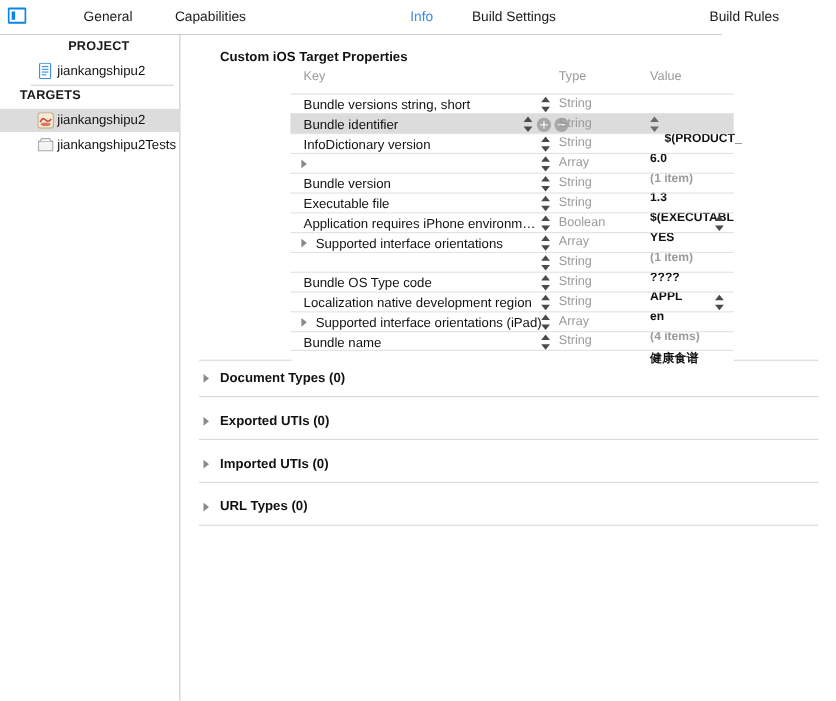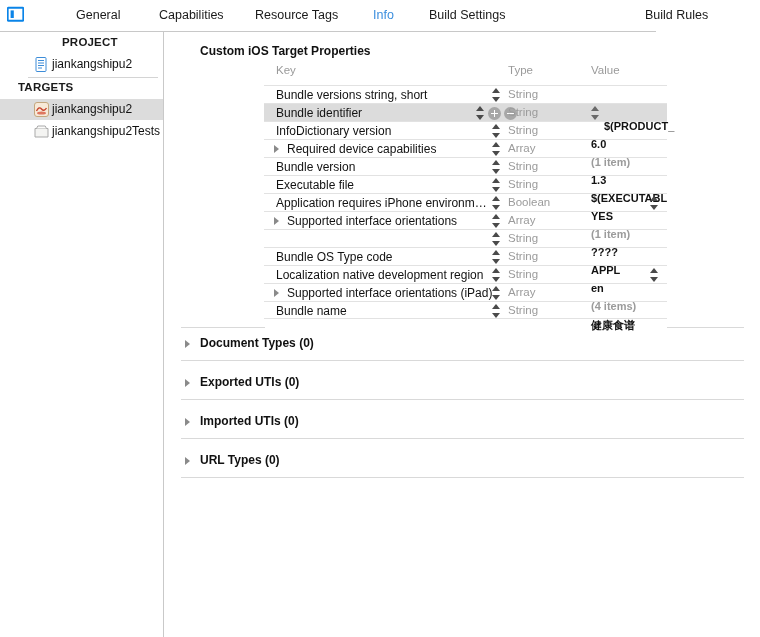--- a/index.html
+++ b/index.html
@@ -261,21 +261,20 @@
 
 <div id="tabbar">
   <div id="nav-toggle">
     <svg width="17" height="17" viewBox="0 0 17 17">
       <rect x="0.75" y="1.75" width="15.5" height="13" rx="0.5" fill="none" stroke="#0a84e8" stroke-width="1.8"></rect>
       <rect x="3.6" y="4.4" width="3.2" height="7.6" fill="#0a84e8"></rect>
     </svg>
   </div>
 <div class="tab" style="left: 76px;">General</div>
     <div class="tab" style="left: 159px;">Capabilities</div>
-    <div class="tab" style="left: 255px;">Resource Tags</div>
     <div class="tab active" style="left: 373px;">Info</div>
     <div class="tab" style="left: 429px;">Build Settings</div>
     <div class="tab" style="left: 645px;">Build Rules</div>
   </div>
 
 <div id="sidebar">
     <div class="side-group-title" style="top: 4px; padding-left: 44px;">PROJECT</div>
     <div class="side-row" style="top: 22px;">
       <span class="srow-icon"><svg width="15" height="15" viewBox="0 0 15 15">
           <rect x="2" y="0.5" width="10" height="14" rx="1" fill="#ffffff" stroke="#3c8cd8" stroke-width="1"></rect>
@@ -345,21 +344,20 @@
           <span class="pk">InfoDictionary version</span>
           <span class="stepper key-stepper">
             <span class="up"></span>
             <span class="dn"></span>
           </span>
           <span class="ptype">String</span>
           <span class="pval">6.0</span>
         </div>
         <div class="prow expandable">
           <span class="disclosure p-tri"></span>
-          <span class="pk">Required device capabilities</span>
           <span class="stepper key-stepper">
             <span class="up"></span>
             <span class="dn"></span>
           </span>
           <span class="ptype">Array</span>
           <span class="pval muted">(1 item)</span>
         </div>
         <div class="prow">
           <span class="pk">Bundle version</span>
           <span class="stepper key-stepper">

